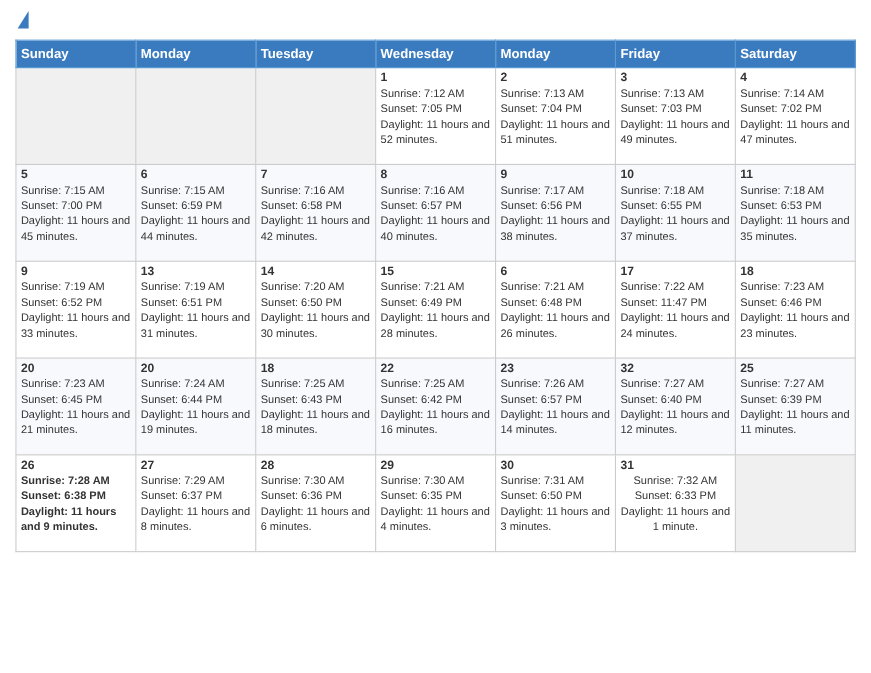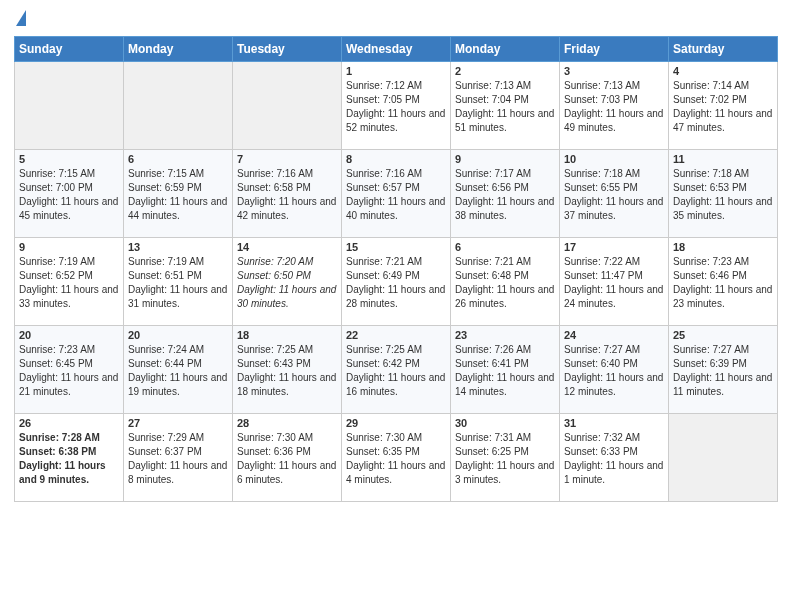--- a/index.html
+++ b/index.html
@@ -215,21 +215,21 @@
 Daylight: 11 hours and 33 minutes.</div>
           </td>
           <td>
             <span class="day-num">13</span>
             <div class="day-info" style="white-space: pre-line;">Sunrise: 7:19 AM
 Sunset: 6:51 PM
 Daylight: 11 hours and 31 minutes.</div>
           </td>
           <td>
             <span class="day-num">14</span>
-            <div class="day-info" style="white-space: pre-line; font-style: italic;">Sunrise: 7:20 AM
+            <div class="day-info" style="white-space: pre-line;">Sunrise: 7:20 AM
 Sunset: 6:50 PM
 Daylight: 11 hours and 30 minutes.</div>
           </td>
           <td>
             <span class="day-num">15</span>
             <div class="day-info" style="white-space: pre-line;">Sunrise: 7:21 AM
 Sunset: 6:49 PM
 Daylight: 11 hours and 28 minutes.</div>
           </td>
           <td>
@@ -272,25 +272,25 @@
           </td>
           <td>
             <span class="day-num">22</span>
             <div class="day-info" style="white-space: pre-line;">Sunrise: 7:25 AM
 Sunset: 6:42 PM
 Daylight: 11 hours and 16 minutes.</div>
           </td>
           <td>
             <span class="day-num">23</span>
             <div class="day-info" style="white-space: pre-line;">Sunrise: 7:26 AM
-Sunset: 6:41 PM
+Sunset: 6:57 PM
 Daylight: 11 hours and 14 minutes.</div>
           </td>
           <td>
-            <span class="day-num">24</span>
+            <span class="day-num">32</span>
             <div class="day-info" style="white-space: pre-line;">Sunrise: 7:27 AM
 Sunset: 6:40 PM
 Daylight: 11 hours and 12 minutes.</div>
           </td>
           <td>
             <span class="day-num">25</span>
             <div class="day-info" style="white-space: pre-line;">Sunrise: 7:27 AM
 Sunset: 6:39 PM
 Daylight: 11 hours and 11 minutes.</div>
           </td>
@@ -316,26 +316,26 @@
           </td>
           <td>
             <span class="day-num">29</span>
             <div class="day-info" style="white-space: pre-line;">Sunrise: 7:30 AM
 Sunset: 6:35 PM
 Daylight: 11 hours and 4 minutes.</div>
           </td>
           <td>
             <span class="day-num">30</span>
             <div class="day-info" style="white-space: pre-line;">Sunrise: 7:31 AM
-Sunset: 6:25 PM
+Sunset: 6:50 PM
 Daylight: 11 hours and 3 minutes.</div>
           </td>
           <td>
             <span class="day-num">31</span>
-            <div class="day-info" style="white-space: pre-line;">Sunrise: 7:32 AM
+            <div class="day-info" style="white-space: pre-line; text-align: center;">Sunrise: 7:32 AM
 Sunset: 6:33 PM
 Daylight: 11 hours and 1 minute.</div>
           </td>
           <td class="empty-cell"></td>
         </tr>
       </tbody>
   </table>
 </div>
 
 </body></html>

